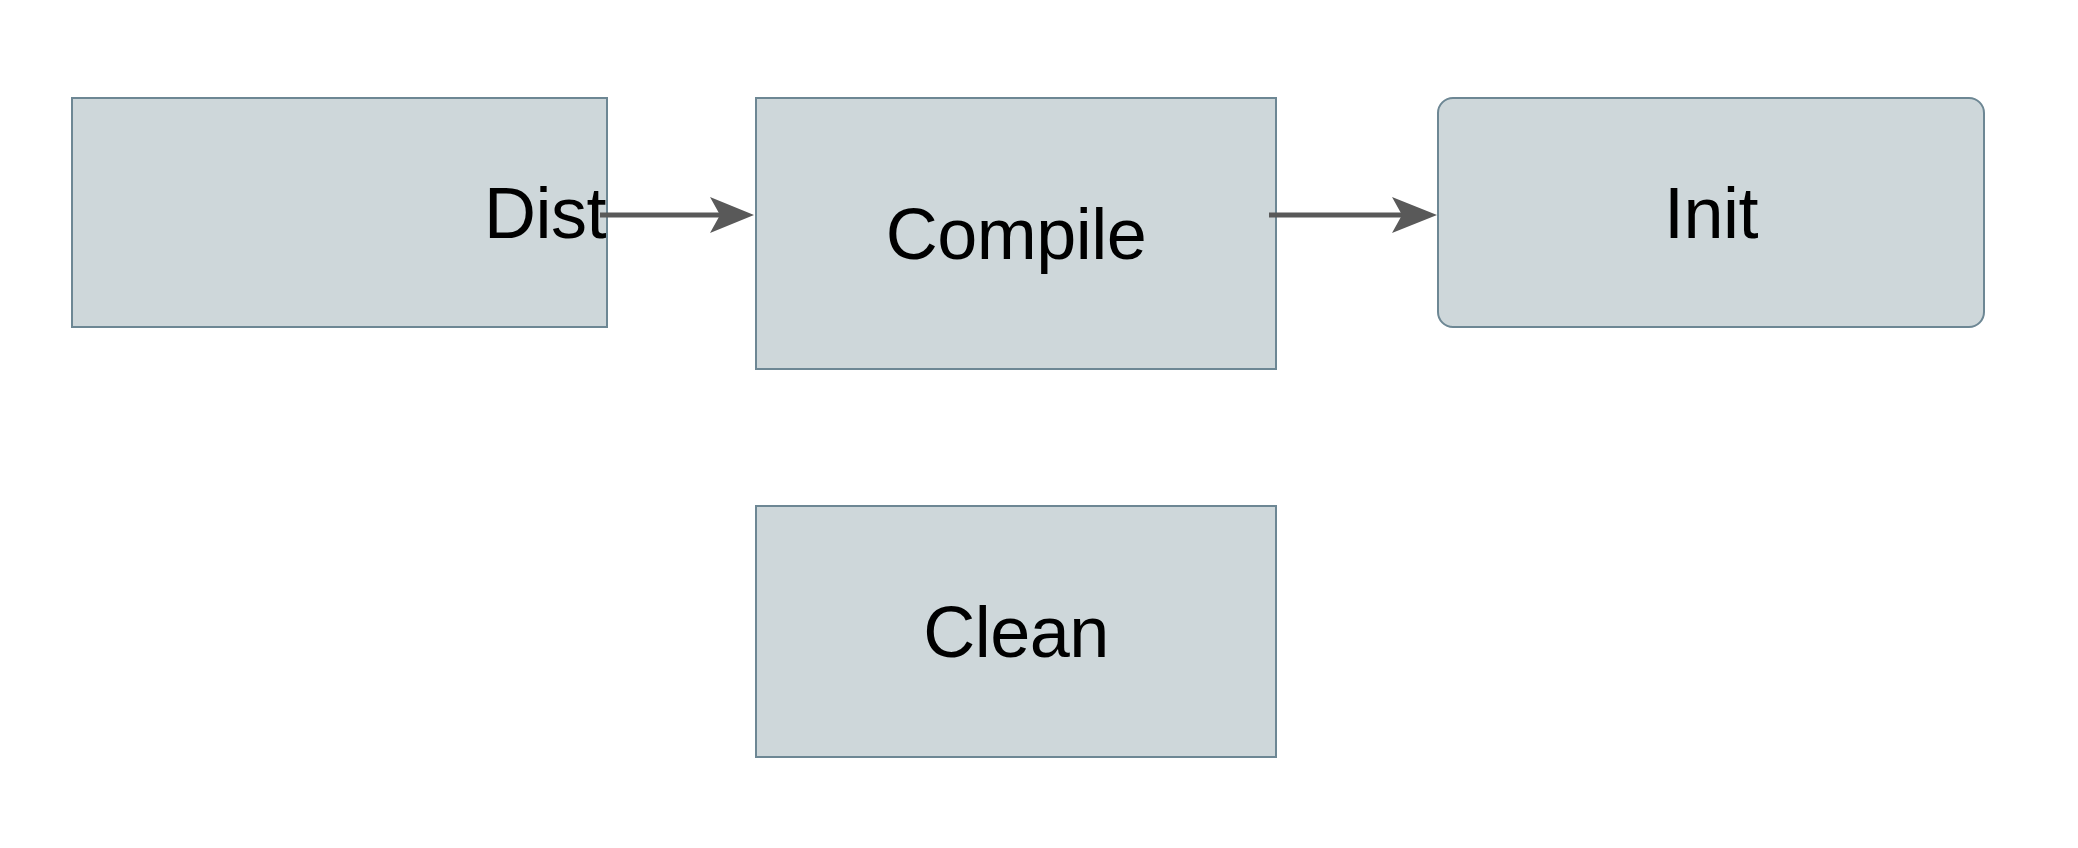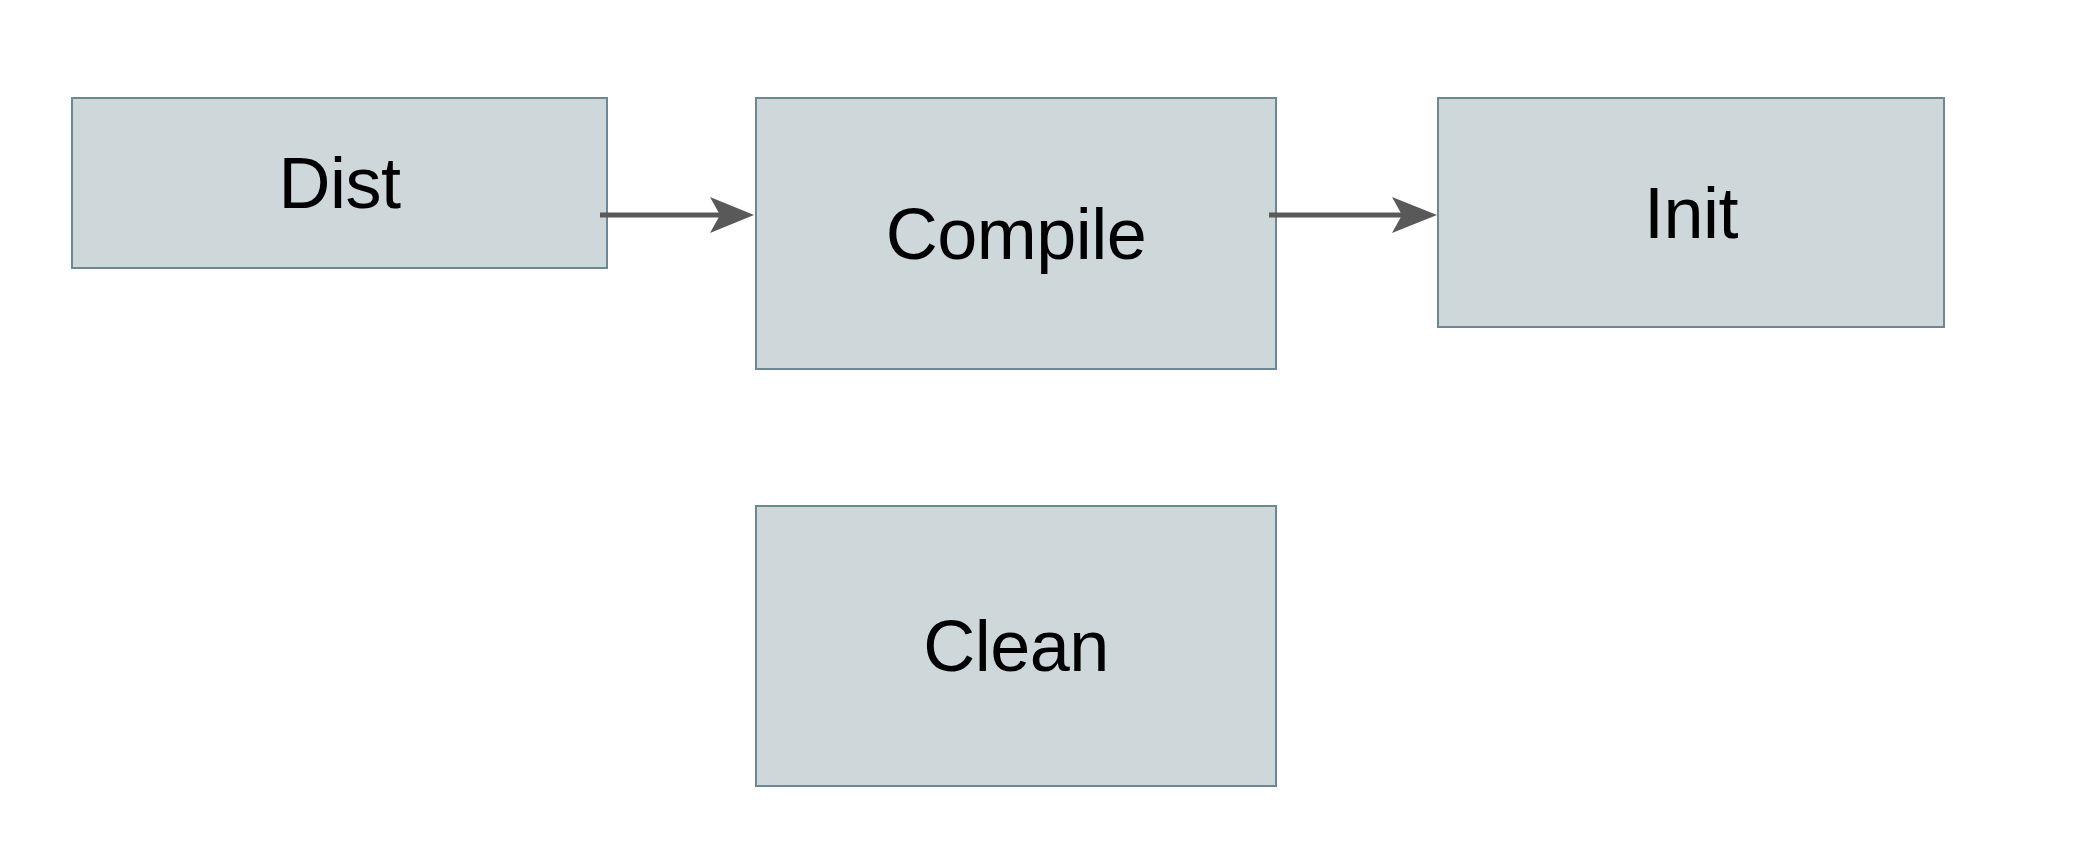--- a/index.html
+++ b/index.html
@@ -30,24 +30,24 @@
   .node-label {
     font-family: "Liberation Sans", sans-serif;
     font-size: 72px;
     font-weight: 400;
     line-height: 1;
     color: #000000;
     white-space: nowrap;
     letter-spacing: -0.5px;
   }
   
-  #node-dist    { left: 71px;   top: 97px;  width: 537px; height: 172px; }
+  #node-dist    { left: 71px;   top: 97px;  width: 537px; height: 231px; justify-content: flex-end; }
   #node-compile { left: 755px;  top: 97px;  width: 522px; height: 273px; }
-  #node-init    { left: 1437px; top: 97px;  width: 508px; height: 231px; }
-  #node-clean   { left: 755px;  top: 505px; width: 522px; height: 282px; }
+  #node-init    { left: 1437px; top: 97px;  width: 548px; height: 231px; border-radius: 16px; }
+  #node-clean   { left: 755px;  top: 505px; width: 522px; height: 253px; }
 
   .edge {
     position: absolute;
     pointer-events: none;
   }
   #edge-dist-compile { left: 600px;  top: 183px; width: 163px; height: 64px; }
   #edge-compile-init { left: 1269px; top: 183px; width: 176px; height: 64px; }
 </style>
 </head>
 <body>

